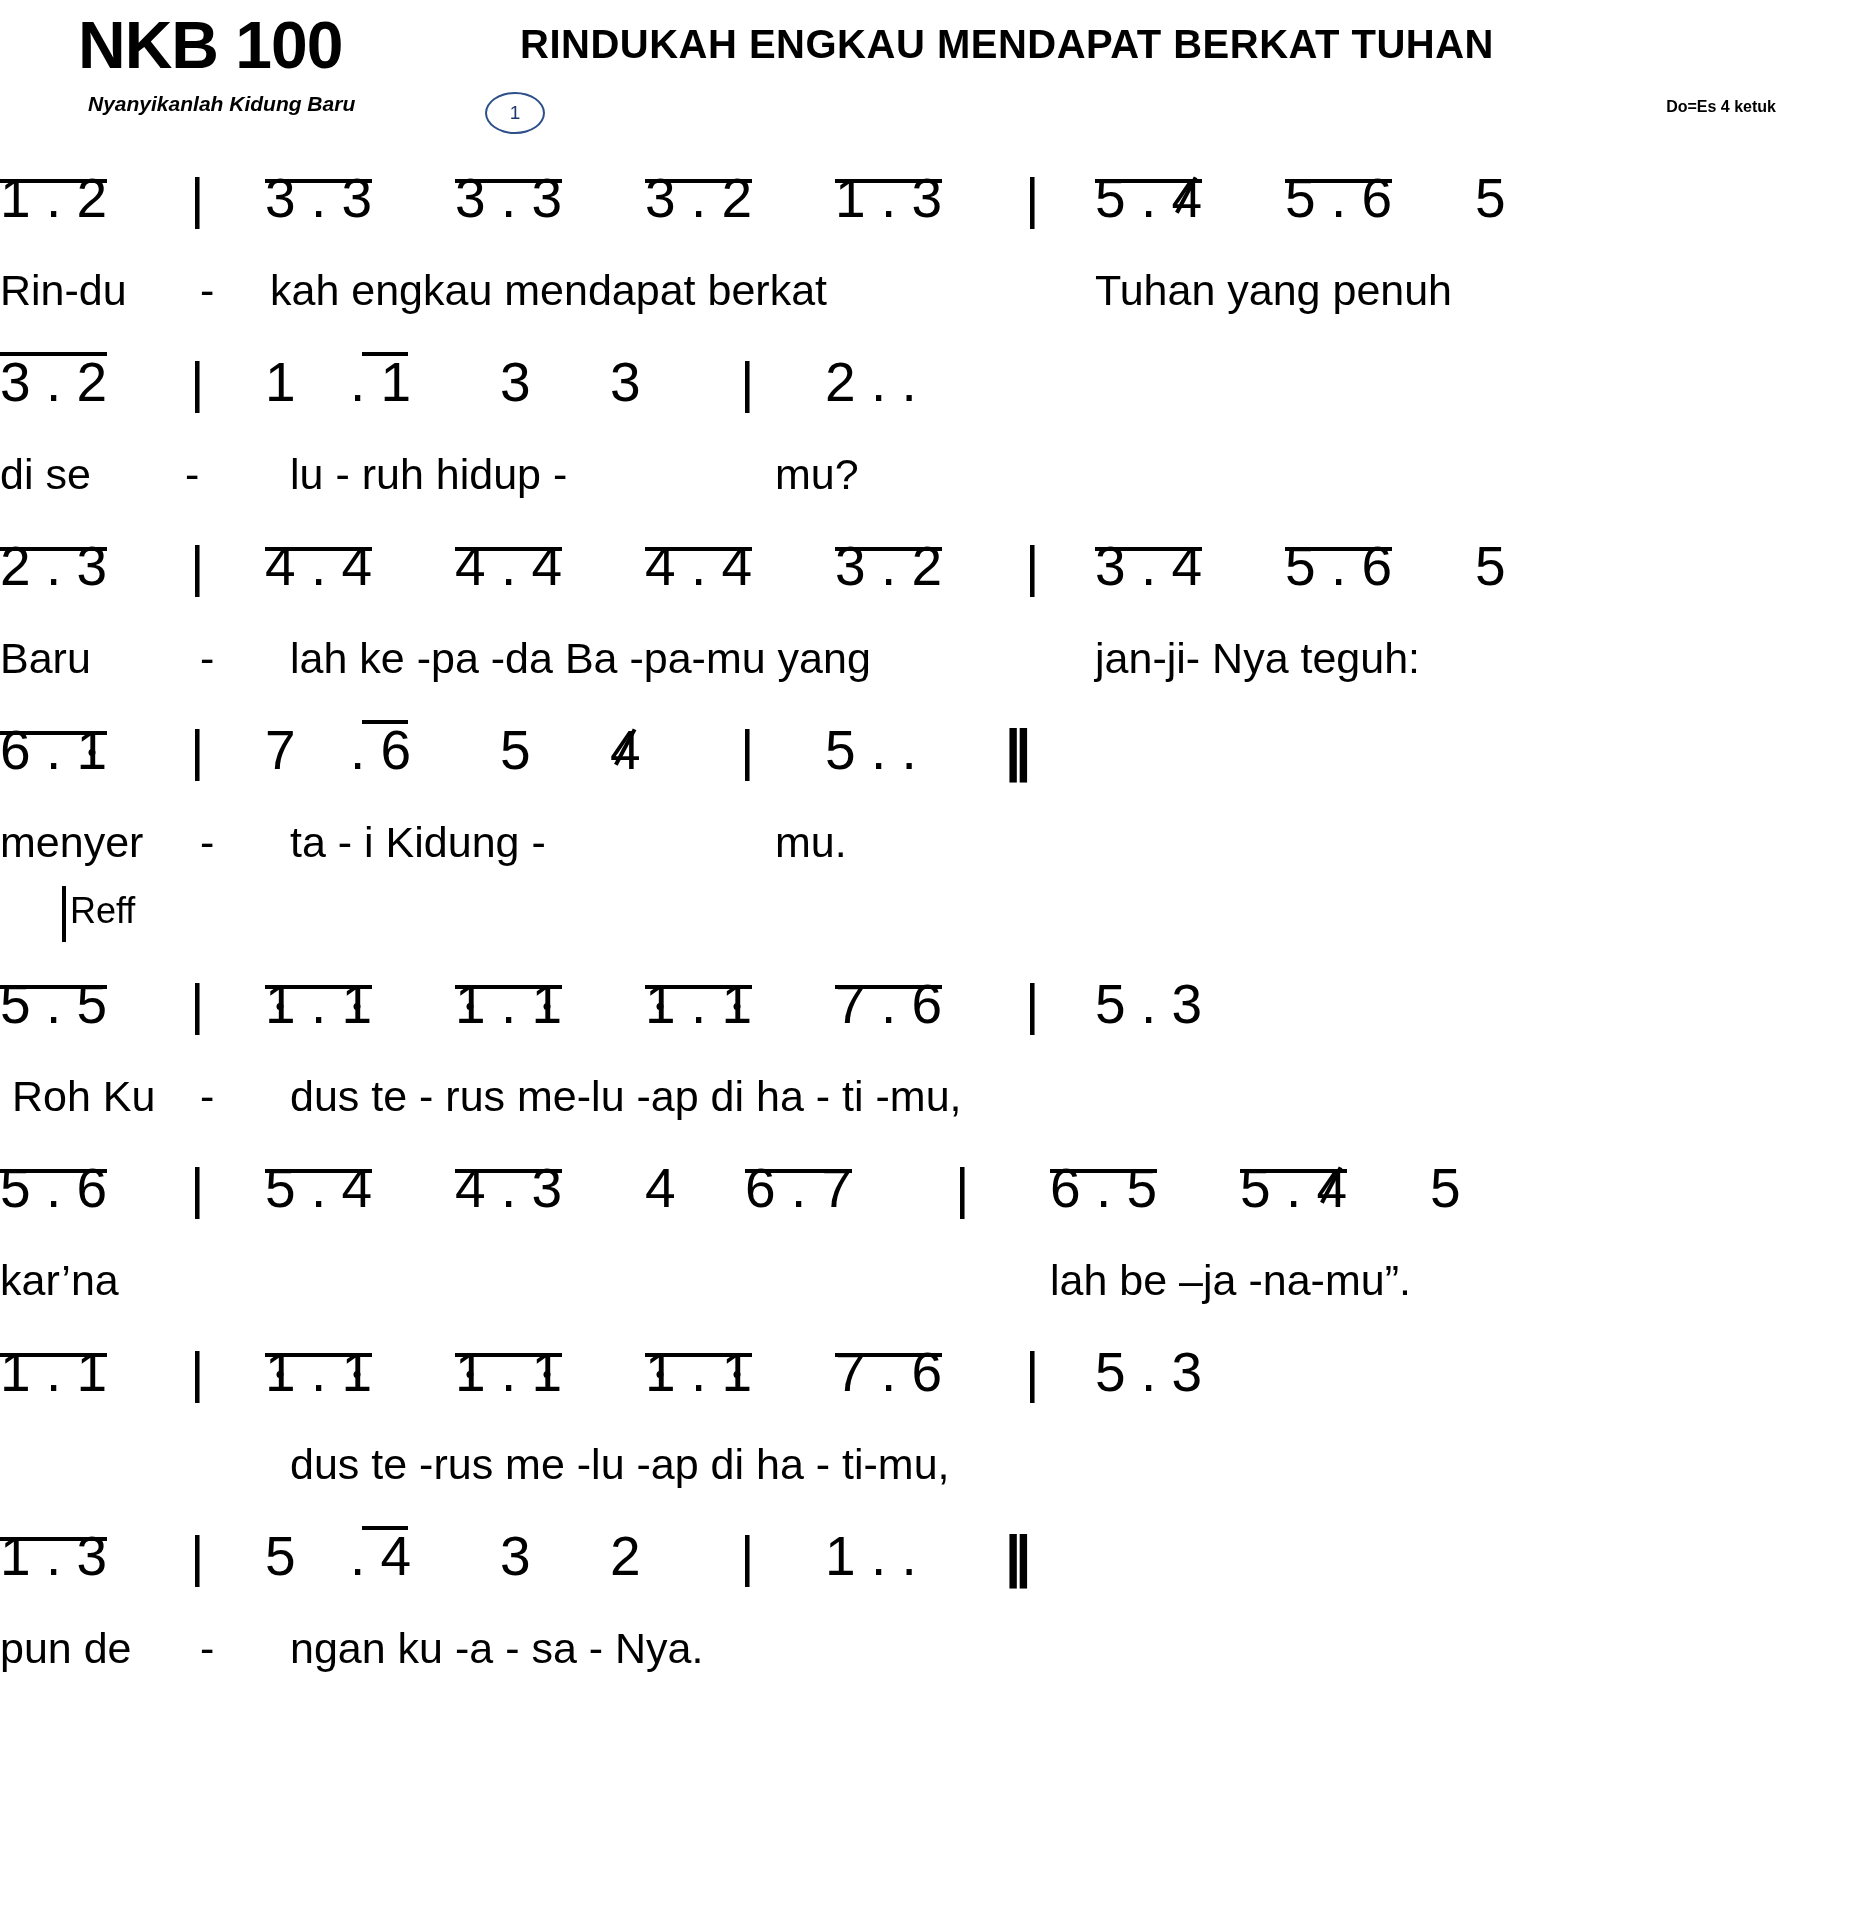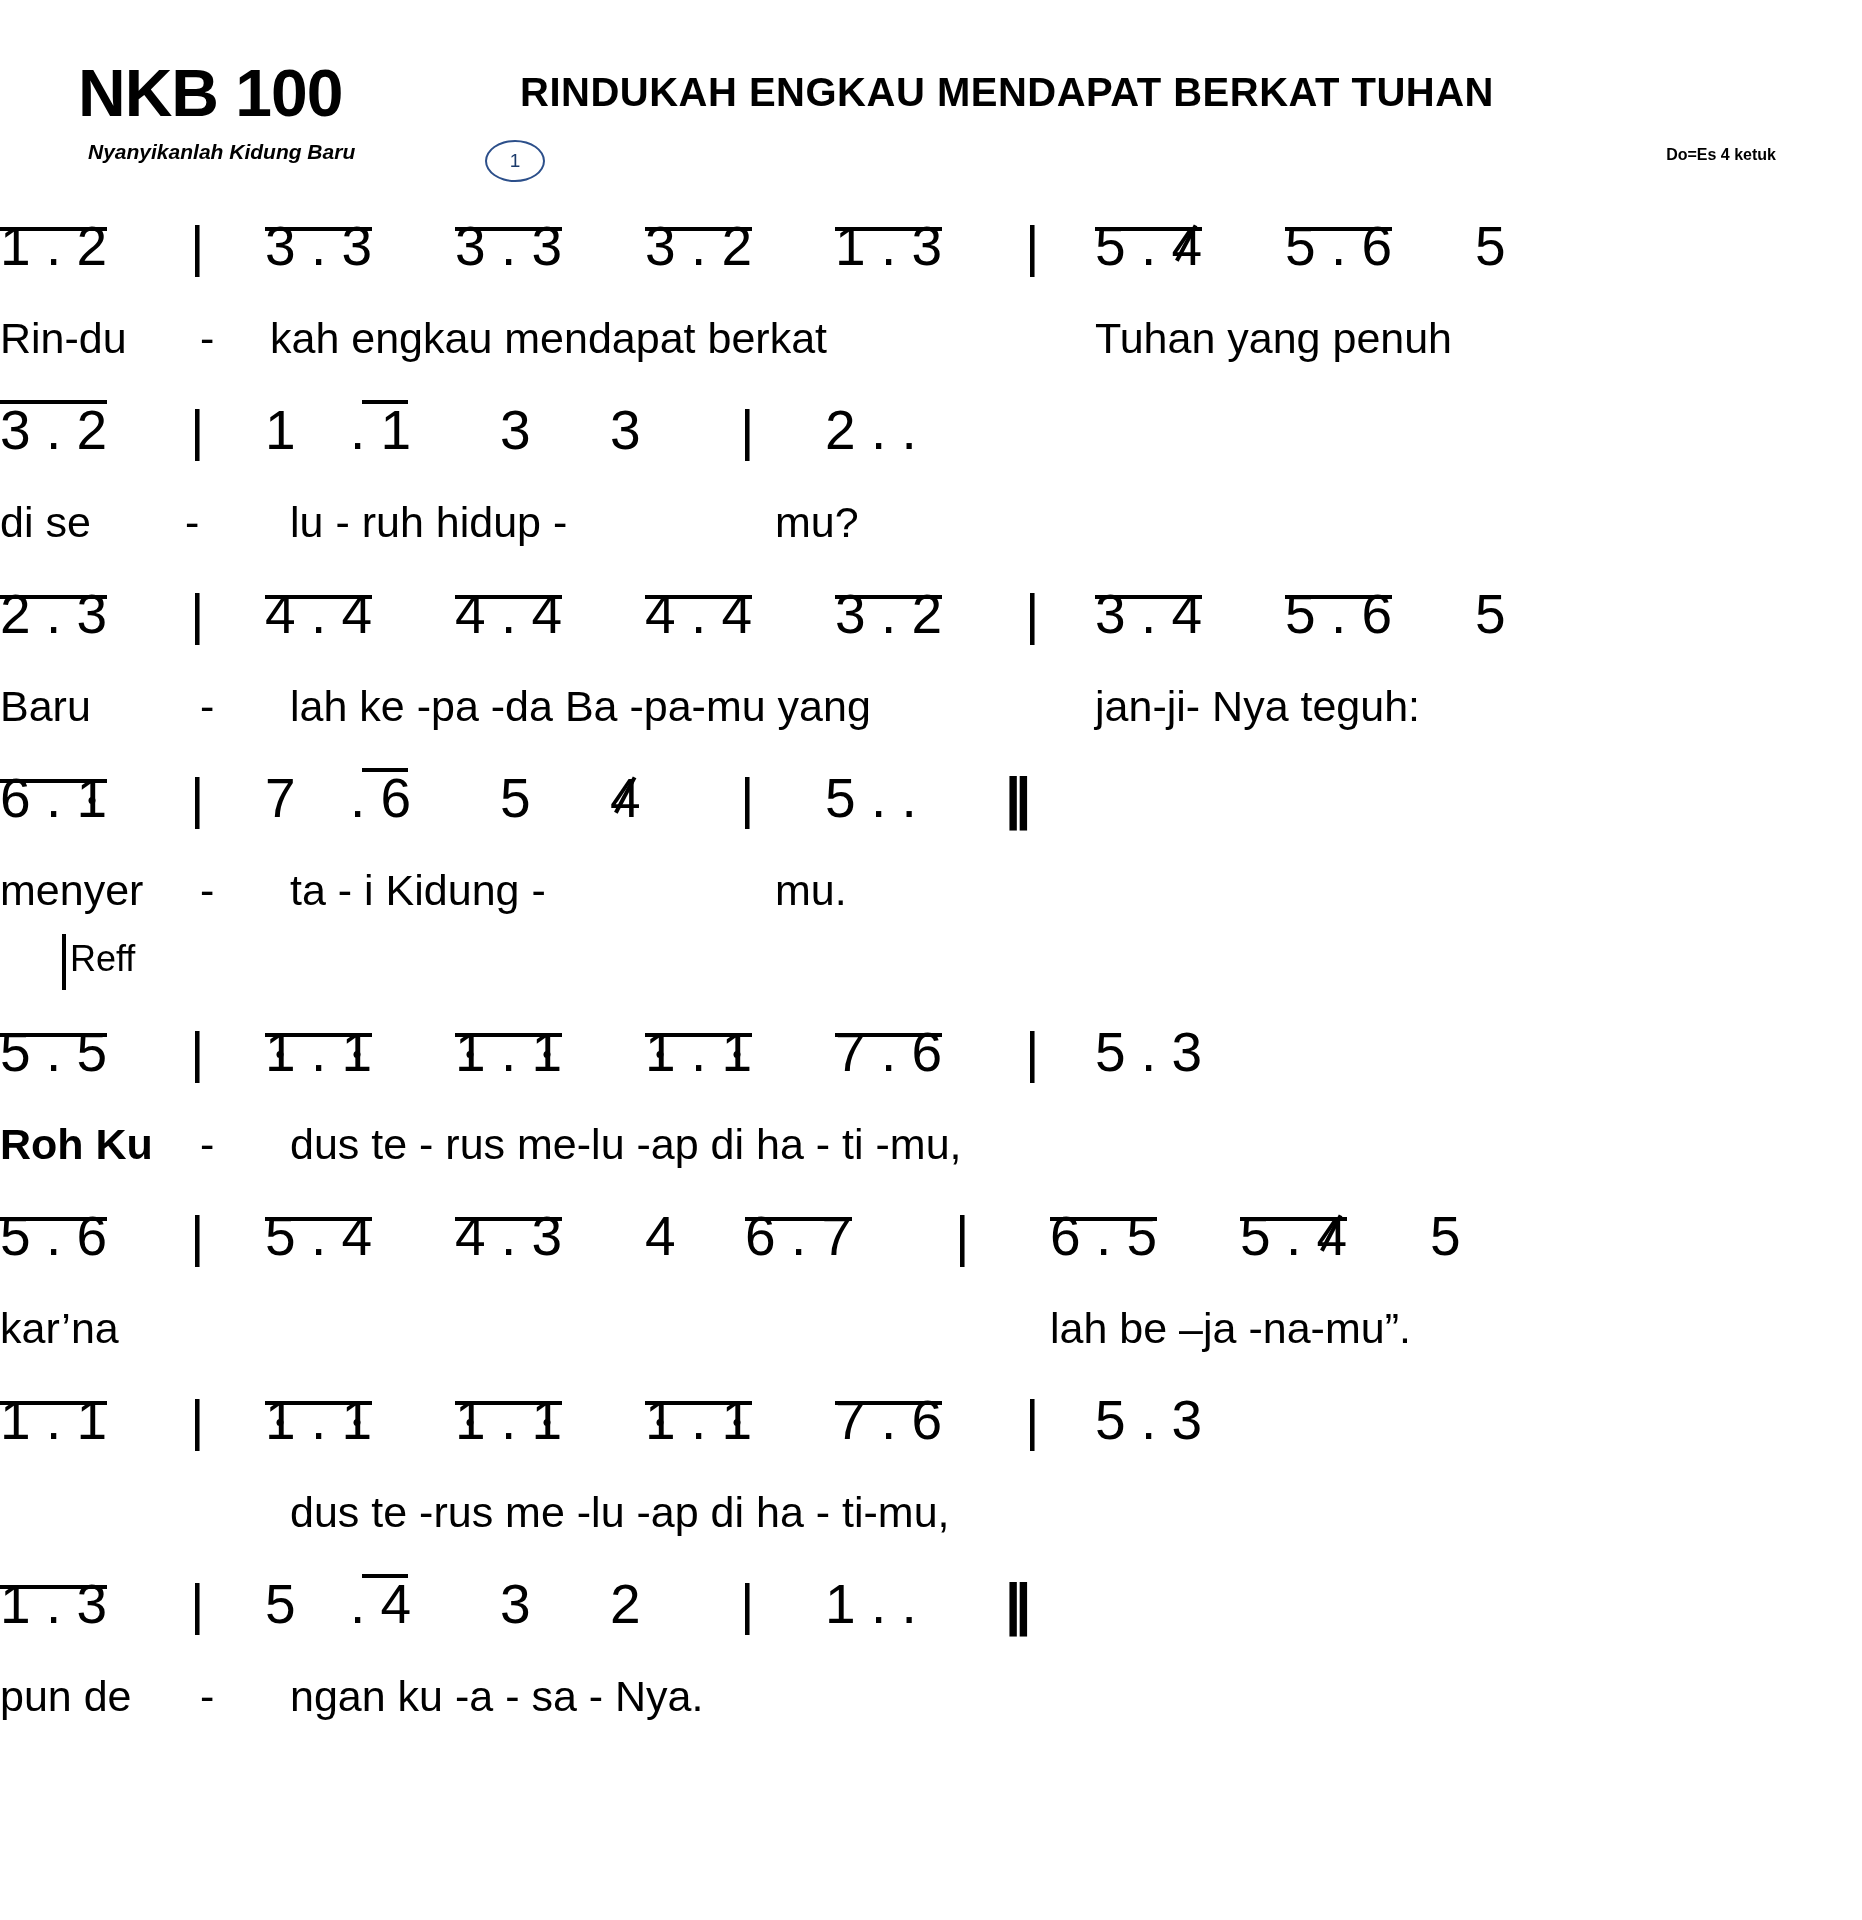--- a/index.html
+++ b/index.html
@@ -19,21 +19,20 @@
     position: relative;
     width: 1862px;
     height: 1920px;
     padding: 0;
   }
 
   
   .header {
     position: relative;
     height: 150px;
-    margin-top: 48px;
   }
   .hymn-number {
     position: absolute;
     left: 78px;
     top: 12px;
     font-size: 66px;
     font-weight: bold;
     letter-spacing: -1px;
     line-height: 1;
     font-family: "Liberation Sans", sans-serif;
@@ -299,21 +298,21 @@
           <span class="tok beam2" style="left: 0px;"><span>5</span><span> </span><span>.</span><span> </span><span>5</span></span>
           <span class="tok bar" style="left: 190px;">|</span>
           <span class="tok beam2" style="left: 265px;"><span class="oct">1</span><span> </span><span>.</span><span> </span><span class="oct">1</span></span>
           <span class="tok beam2" style="left: 455px;"><span class="oct">1</span><span> </span><span>.</span><span> </span><span class="oct">1</span></span>
           <span class="tok beam2" style="left: 645px;"><span class="oct">1</span><span> </span><span>.</span><span> </span><span class="oct">1</span></span>
           <span class="tok beam2" style="left: 835px;"><span>7</span><span> </span><span>.</span><span> </span><span>6</span></span>
           <span class="tok bar" style="left: 1025px;">|</span>
           <span class="tok" style="left: 1095px;"><span>5</span><span> </span><span>.</span><span> </span><span>3</span></span>
         </div>
         <div class="lyrics-row">
-          <span class="tok" style="left: 0px; font-weight: bold;">Roh Ku</span>
+          <span class="tok" style="left: 12px;">Roh Ku</span>
           <span class="tok" style="left: 200px;">-</span>
           <span class="tok" style="left: 290px;">dus te - rus me-lu -ap  di   ha   -   ti -mu,</span>
         </div>
       </div>
       <div class="system">
         <div class="notes-row">
           <span class="tok beam2" style="left: 0px;"><span>5</span><span> </span><span>.</span><span> </span><span>6</span></span>
           <span class="tok bar" style="left: 190px;">|</span>
           <span class="tok beam2" style="left: 265px;"><span>5</span><span> </span><span>.</span><span> </span><span>4</span></span>
           <span class="tok beam2" style="left: 455px;"><span>4</span><span> </span><span>.</span><span> </span><span>3</span></span>

